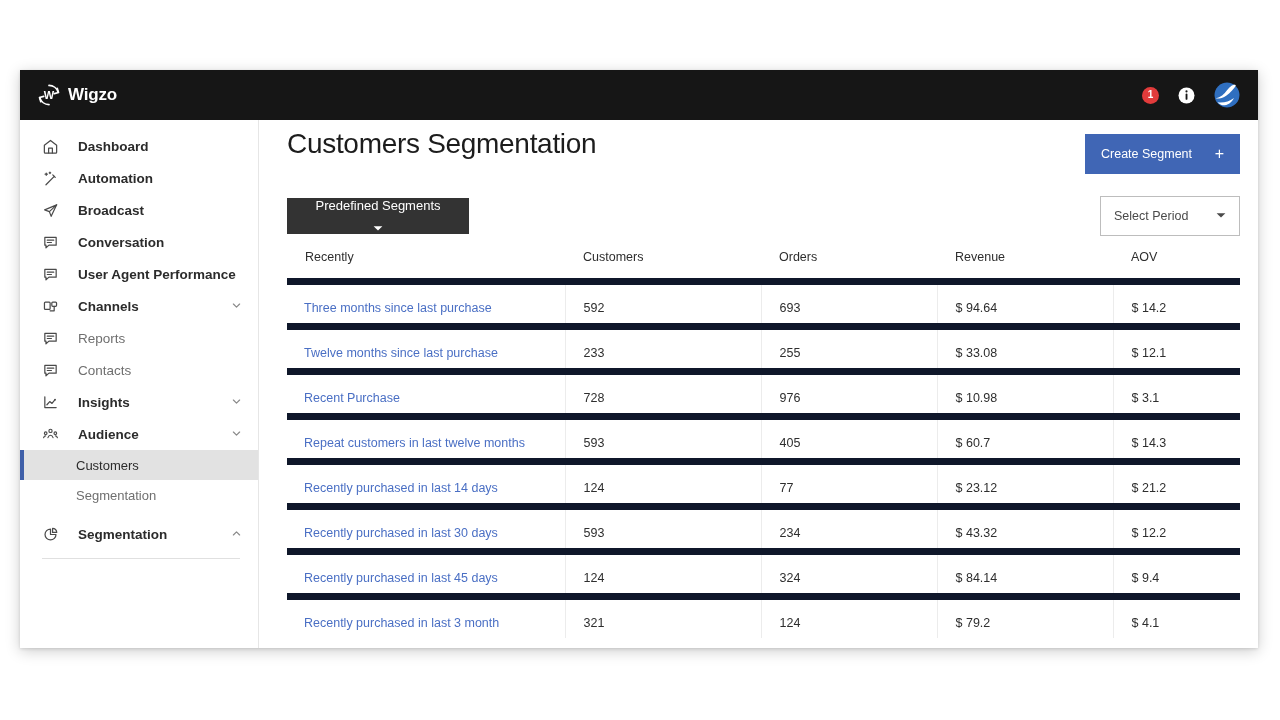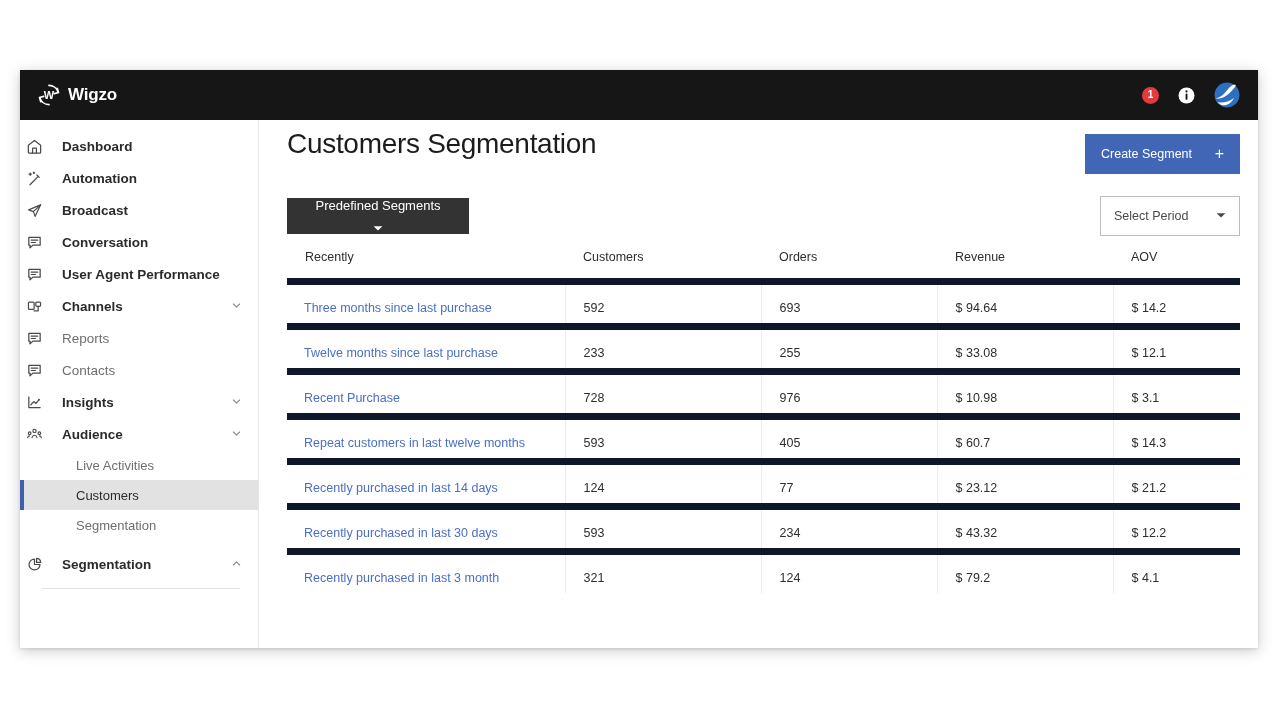--- a/index.html
+++ b/index.html
@@ -63,21 +63,21 @@
     width: 239px;
     flex: 0 0 239px;
     background: #ffffff;
     border-right: 1px solid #e6e6e6;
     padding-top: 10px;
     overflow: hidden;
   }
   .nav-item {
     display: flex; align-items: center;
     height: 32px;
-    padding-left: 4px;
+    padding-left: 20px;
     position: relative;
     cursor: pointer;
   }
   .nav-item .ic {
     width: 20px; flex: 0 0 20px;
     display: flex; align-items: center; justify-content: center;
     margin-right: 18px;
     color: #4a4a4a;
   }
   .nav-item .ic svg { display: block; }
@@ -364,23 +364,20 @@
           </svg>
         </span>
         <span class="nav-label">Audience</span>
         <span class="chev">
           <svg viewBox="0 0 12 12" width="11" height="11" fill="none" stroke="currentColor" stroke-width="1.3" stroke-linecap="round" stroke-linejoin="round">
               <path d="M2.6 4.4L6 7.8l3.4-3.4"></path>
             </svg>
         </span>
       </div>
 
-      <div class="nav-sub">
-        <span class="nav-label">Live Activities</span>
-      </div>
       <div class="nav-sub active">
         <span class="nav-label">Customers</span>
       </div>
       <div class="nav-sub">
         <span class="nav-label">Segmentation</span>
       </div>
 
       <div class="nav-item bold" style="margin-top:8px;">
         <span class="ic">
           <svg viewBox="0 0 18 18" width="17" height="17" fill="none" stroke="currentColor" stroke-width="1.3" stroke-linecap="round" stroke-linejoin="round">
@@ -474,20 +471,27 @@
               <td class="col-aov">$ 21.2</td>
             </tr>
             <tr>
               <td class="col-seg"><a class="seg-link">Recently purchased in last 30 days</a></td>
               <td class="col-cus">593</td>
               <td class="col-ord">234</td>
               <td class="col-rev">$ 43.32</td>
               <td class="col-aov">$ 12.2</td>
             </tr>
             <tr>
+              <td class="col-seg"><a class="seg-link">Recently purchased in last 45 days</a></td>
+              <td class="col-cus">124</td>
+              <td class="col-ord">324</td>
+              <td class="col-rev">$ 84.14</td>
+              <td class="col-aov">$ 9.4</td>
+            </tr>
+            <tr>
               <td class="col-seg"><a class="seg-link">Recently purchased in last 3 month</a></td>
               <td class="col-cus">321</td>
               <td class="col-ord">124</td>
               <td class="col-rev">$ 79.2</td>
               <td class="col-aov">$ 4.1</td>
             </tr>
           </tbody>
       </table>
 
     </main>

